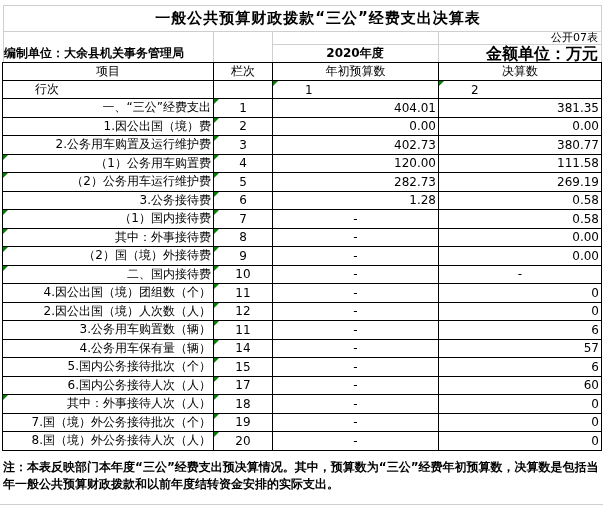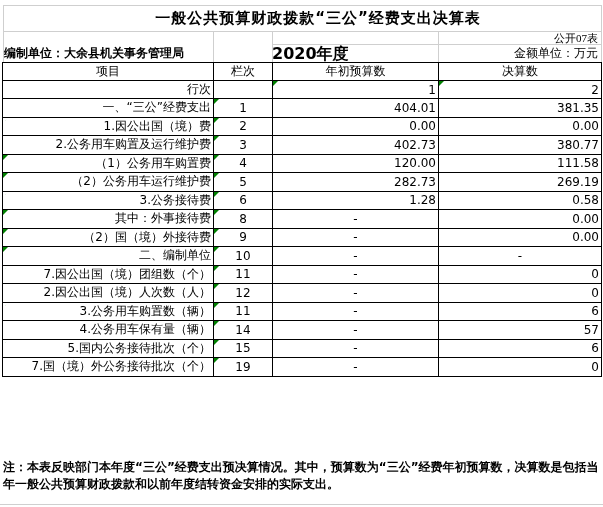--- a/index.html
+++ b/index.html
@@ -9,45 +9,45 @@
   }
   
   .gl{position:absolute;background:#cfcfcf;}
   
   .title{
     position:absolute;left:3px;top:6px;width:598px;height:25px;line-height:25px;
     text-align:center;font-size:15px;font-weight:bold;letter-spacing:1px;margin-left:16px;
   }
   .code{
     position:absolute;left:438px;top:32px;width:160px;height:12px;line-height:12px;
-    text-align:right;font-size:11px;font-family:Liberation Serif, serif;
+    text-align:right;font-size:11px;
   }
   .prep{
     position:absolute;left:4px;top:46px;width:260px;height:15px;line-height:15px;
     text-align:left;font-size:12px;font-weight:bold;
   }
   .year{
     position:absolute;left:272px;top:46px;width:166px;height:15px;line-height:15px;
-    font-size:16px;font-weight:bold;
+    text-align:center;font-size:12px;font-weight:bold;
   }
   .unit{
     position:absolute;left:438px;top:46px;width:160px;height:15px;line-height:15px;
-    text-align:right;font-size:12px;font-weight:normal;
+    text-align:right;font-size:16px;font-weight:bold;
   }
   
   table.main{
     position:absolute;left:2px;top:62px;width:599px;
     border-collapse:collapse;table-layout:fixed;
   }
   table.main td{
     position:relative;border:1px solid #000;font-size:12px;padding:0 2px;
     white-space:nowrap;overflow:hidden;height:17.5px;vertical-align:middle;
   }
   table.main tr.h1 td{height:17px;text-align:center;}
-  table.main tr.h2 td{height:16px;text-align:right;padding-left:32px;}
+  table.main tr.h2 td{height:16px;text-align:left;padding-left:32px;}
   td.c{text-align:center;}
   td.r{text-align:right;padding-right:3px;}
   td.item{text-align:right;}
   .i0{padding-left:3px !important;}
   .i1{padding-left:11px !important;border-radius:9px;}
   .i2{padding-left:27px !important;}
   .i3{padding-left:57px !important;margin-left:9px;}
   
   td.ft::before{
     content:'';position:absolute;top:0;left:0;width:0;height:0;
@@ -130,39 +130,45 @@
         <td class="r">282.73</td>
         <td class="r">269.19</td>
       </tr>
       <tr>
         <td class="item i1 ft">3.公务接待费</td>
         <td class="c ft">6</td>
         <td class="r">1.28</td>
         <td class="r">0.58</td>
       </tr>
       <tr>
+        <td class="item i2 ft">（1）国内接待费</td>
+        <td class="c ft">7</td>
+        <td class="c">-</td>
+        <td class="r">0.58</td>
+      </tr>
+      <tr>
         <td class="item i3 ft">其中：外事接待费</td>
         <td class="c ft">8</td>
         <td class="c">-</td>
         <td class="r">0.00</td>
       </tr>
       <tr>
         <td class="item i2 ft">（2）国（境）外接待费</td>
         <td class="c ft">9</td>
         <td class="c">-</td>
         <td class="r">0.00</td>
       </tr>
       <tr>
-        <td class="item i0 ft">二、编制单位</td>
+        <td class="item i0 ft">二、国内接待费</td>
         <td class="c ft">10</td>
         <td class="c">-</td>
         <td class="c">-</td>
       </tr>
       <tr>
-        <td class="item i1 ft">7.因公出国（境）团组数（个）</td>
+        <td class="item i1 ft">4.因公出国（境）团组数（个）</td>
         <td class="c ft">11</td>
         <td class="c">-</td>
         <td class="r">0</td>
       </tr>
       <tr>
         <td class="item i1 ft">2.因公出国（境）人次数（人）</td>
         <td class="c ft">12</td>
         <td class="c">-</td>
         <td class="r">0</td>
       </tr>
@@ -178,23 +184,41 @@
         <td class="c">-</td>
         <td class="r">57</td>
       </tr>
       <tr>
         <td class="item i1 ft">5.国内公务接待批次（个）</td>
         <td class="c ft">15</td>
         <td class="c">-</td>
         <td class="r">6</td>
       </tr>
       <tr>
+        <td class="item i1 ft">6.国内公务接待人次（人）</td>
+        <td class="c ft">17</td>
+        <td class="c">-</td>
+        <td class="r">60</td>
+      </tr>
+      <tr>
+        <td class="item i2 ft">其中：外事接待人次（人）</td>
+        <td class="c ft">18</td>
+        <td class="c">-</td>
+        <td class="r">0</td>
+      </tr>
+      <tr>
         <td class="item i1 ft">7.国（境）外公务接待批次（个）</td>
         <td class="c ft">19</td>
         <td class="c">-</td>
         <td class="r">0</td>
       </tr>
+      <tr>
+        <td class="item i1 ft">8.国（境）外公务接待人次（人）</td>
+        <td class="c ft">20</td>
+        <td class="c">-</td>
+        <td class="r">0</td>
+      </tr>
     </tbody>
   </table>
 
   <div class="note">注：本表反映部门本年度“三公”经费支出预决算情况。其中，预算数为“三公”经费年初预算数，决算数是包括当年一般公共预算财政拨款和以前年度结转资金安排的实际支出。</div>
 
 </div>
 
 </body></html>

